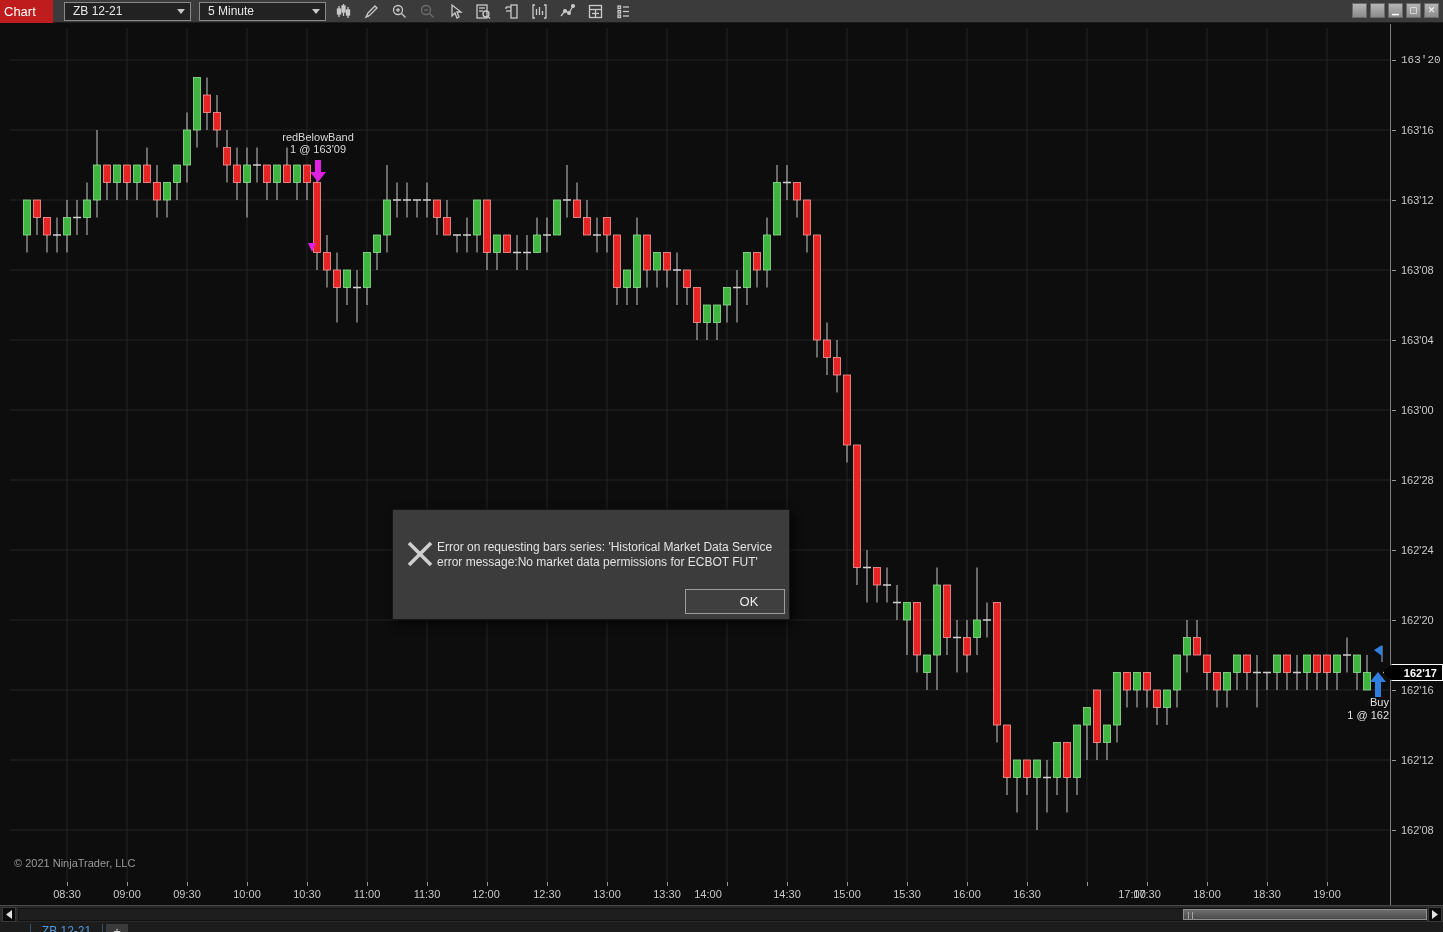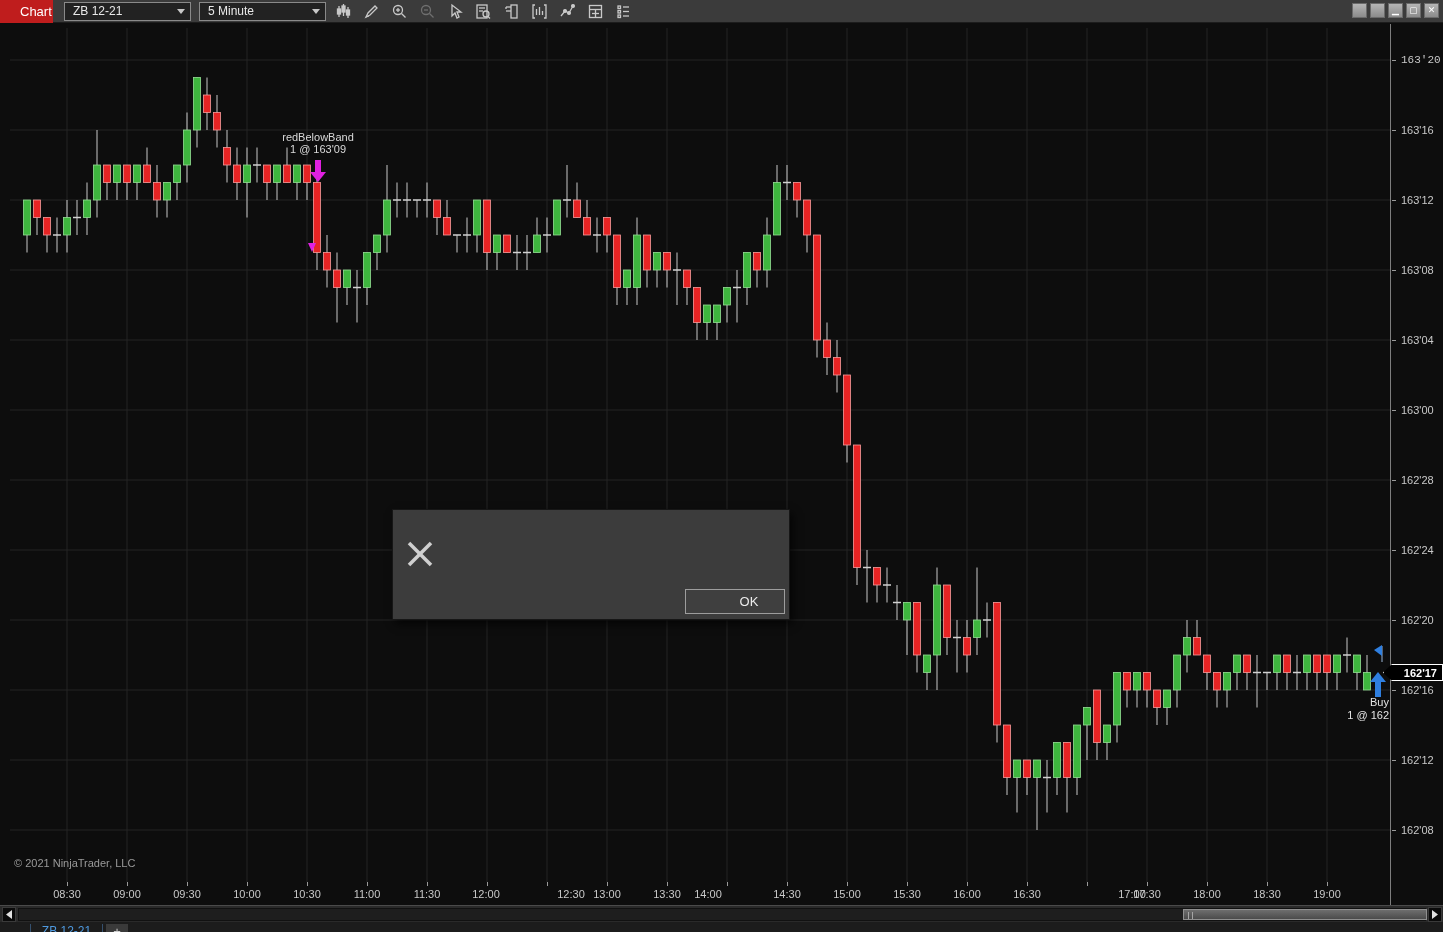--- a/index.html
+++ b/index.html
@@ -1,21 +1,21 @@
 <!DOCTYPE html>
 <html><head>
 <meta charset="utf-8">
 <style>
   html,body{margin:0;padding:0;background:#000;}
   *{box-sizing:border-box;font-family:"Liberation Sans",sans-serif;}
   #win{position:relative;width:1443px;height:932px;background:#0d0d0d;overflow:hidden;}
 
   
   #toolbar{position:absolute;left:0;top:0;width:1443px;height:23px;background:#3b3b3b;border-bottom:1px solid #1c1c1c;}
-  #chart-title{position:absolute;left:0;top:0;width:53px;height:23px;background:#bf1d1d;color:#fff;font-size:13px;line-height:23px;padding-left:20px;}
+  #chart-title{position:absolute;left:0;top:0;width:53px;height:23px;background:#bf1d1d;color:#fff;font-size:13px;line-height:23px;padding-left:4px;}
   .dd{position:absolute;top:2px;height:19px;background:#222;border:1px solid #8a8a8a;color:#e8e8e8;font-size:12px;line-height:17px;padding-left:8px;}
   #dd-instrument{left:64px;width:127px;}
   #dd-interval{left:199px;width:127px;}
   .dd .car{position:absolute;right:5px;top:6px;width:0;height:0;border-left:4px solid transparent;border-right:4px solid transparent;border-top:5px solid #c8c8c8;}
   #tool-icons{position:absolute;left:333px;top:0;height:23px;display:flex;align-items:center;gap:7px;}
   .ticon{width:21px;height:21px;display:flex;align-items:center;justify-content:center;}
   .ticon svg{stroke:#c9c9c9;fill:none;stroke-width:1.3;}
   .ticon.dis svg{stroke:#6f6f6f;}
   #win-btns{position:absolute;right:4px;top:3px;display:flex;gap:3px;}
   .wbtn{width:15px;height:15px;background:linear-gradient(#b5b5b5,#8b8b8b);border:1px solid #6a6a6a;color:#fff;font-size:9px;line-height:13px;text-align:center;padding:0;}
@@ -540,21 +540,21 @@
       <span class="tlabel" style="left: 247px;">10:00</span>
       <span class="ttick" style="left: 307px;"></span>
       <span class="tlabel" style="left: 307px;">10:30</span>
       <span class="ttick" style="left: 367px;"></span>
       <span class="tlabel" style="left: 367px;">11:00</span>
       <span class="ttick" style="left: 427px;"></span>
       <span class="tlabel" style="left: 427px;">11:30</span>
       <span class="ttick" style="left: 487px;"></span>
       <span class="tlabel" style="left: 466px; margin-left: 20px;">12:00</span>
       <span class="ttick" style="left: 547px;"></span>
-      <span class="tlabel" style="left: 571px;">12:30</span>
+      <span class="tlabel" style="left: 547px;">12:30</span>
       <span class="ttick" style="left: 607px;"></span>
       <span class="tlabel" style="left: 607px;">13:00</span>
       <span class="ttick" style="left: 667px;"></span>
       <span class="tlabel" style="left: 667px;">13:30</span>
       <span class="ttick" style="left: 727px;"></span>
       <span class="tlabel" style="left: 708px;">14:00</span>
       <span class="ttick" style="left: 787px;"></span>
       <span class="tlabel" style="left: 787px;">14:30</span>
       <span class="ttick" style="left: 847px;"></span>
       <span class="tlabel" style="left: 847px;">15:00</span>
@@ -597,16 +597,17 @@
   <div id="tab-row">
     <div id="tab-active">ZB 12-21</div>
     <div id="tab-add">+</div>
   </div>
 
   <div id="dialog">
     <svg id="dialog-x" width="26" height="26">
       <line x1="2" y1="2" x2="24" y2="24" stroke="#cfcfcf" stroke-width="3.5"></line>
       <line x1="24" y1="2" x2="2" y2="24" stroke="#cfcfcf" stroke-width="3.5"></line>
     </svg>
+    <div id="dialog-msg">Error on requesting bars series: 'Historical Market Data Service error message:No market data permissions for ECBOT FUT'</div>
     <button id="dialog-ok">OK</button>
   </div>
 
 </div>
 
 </body></html>

